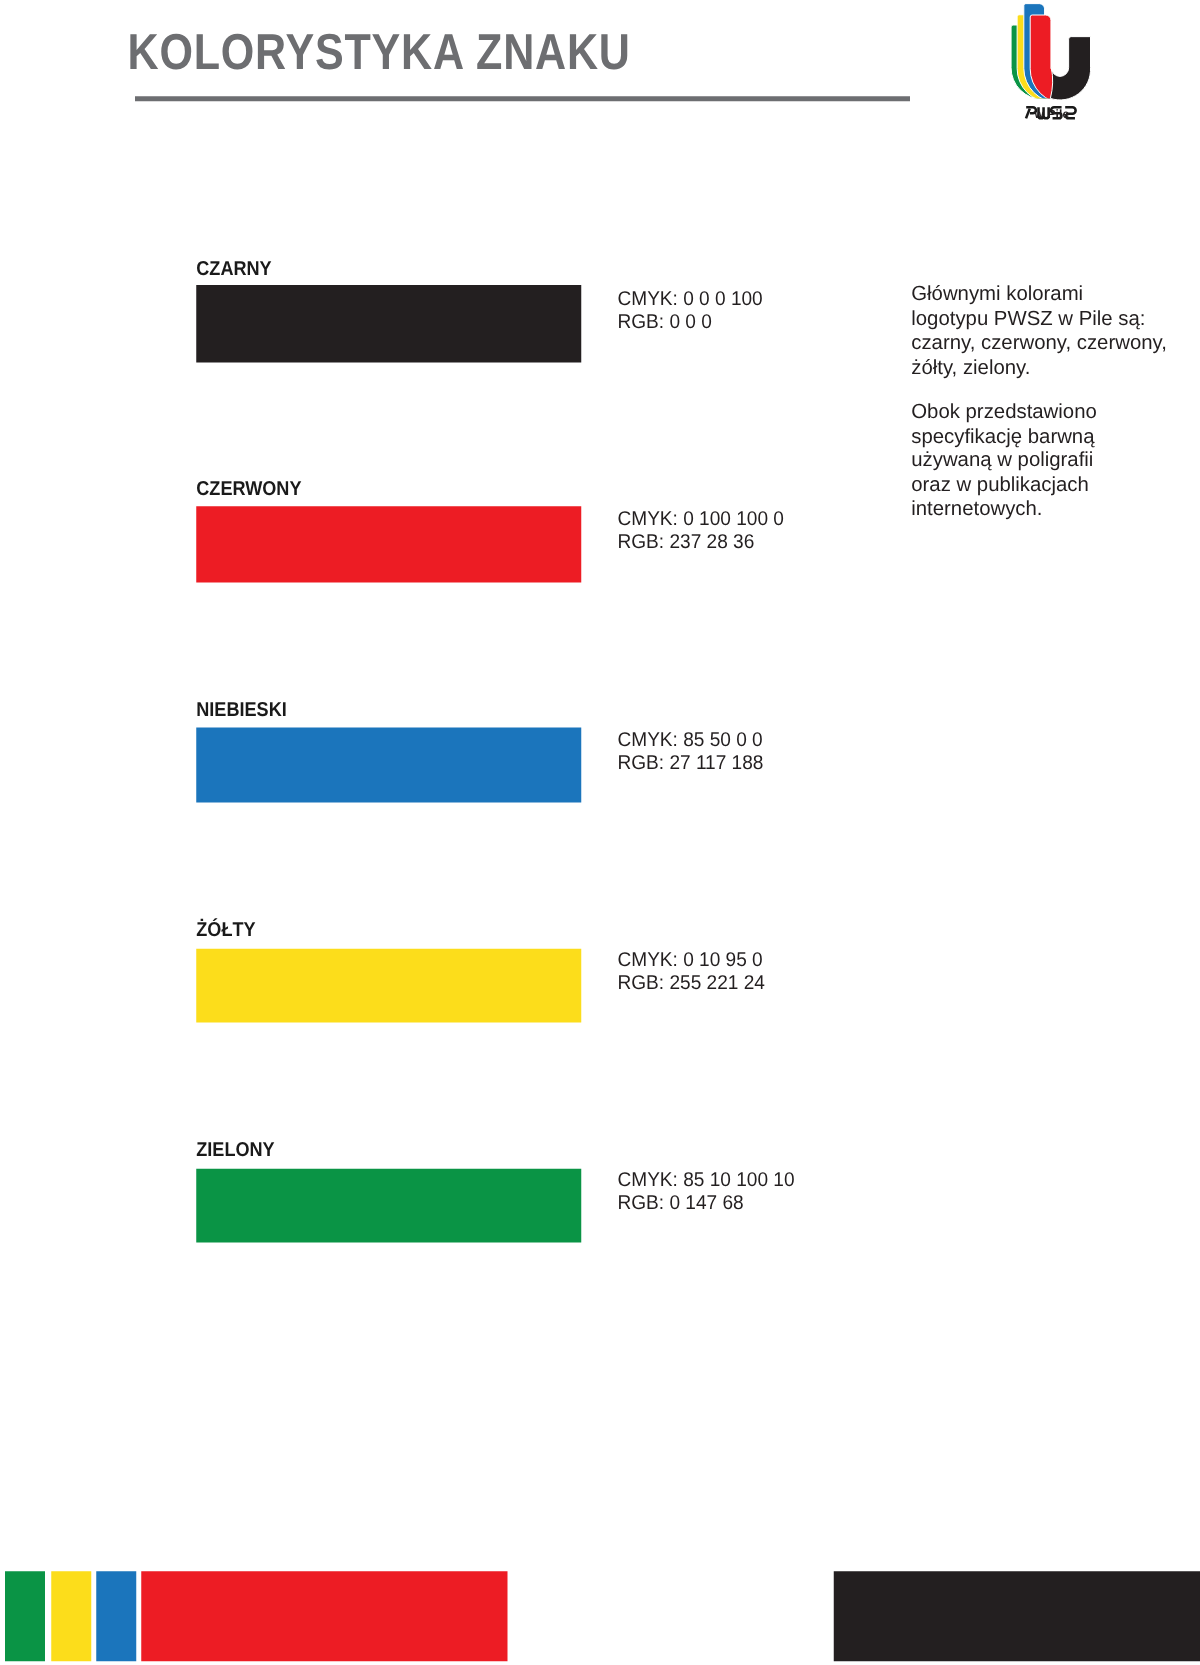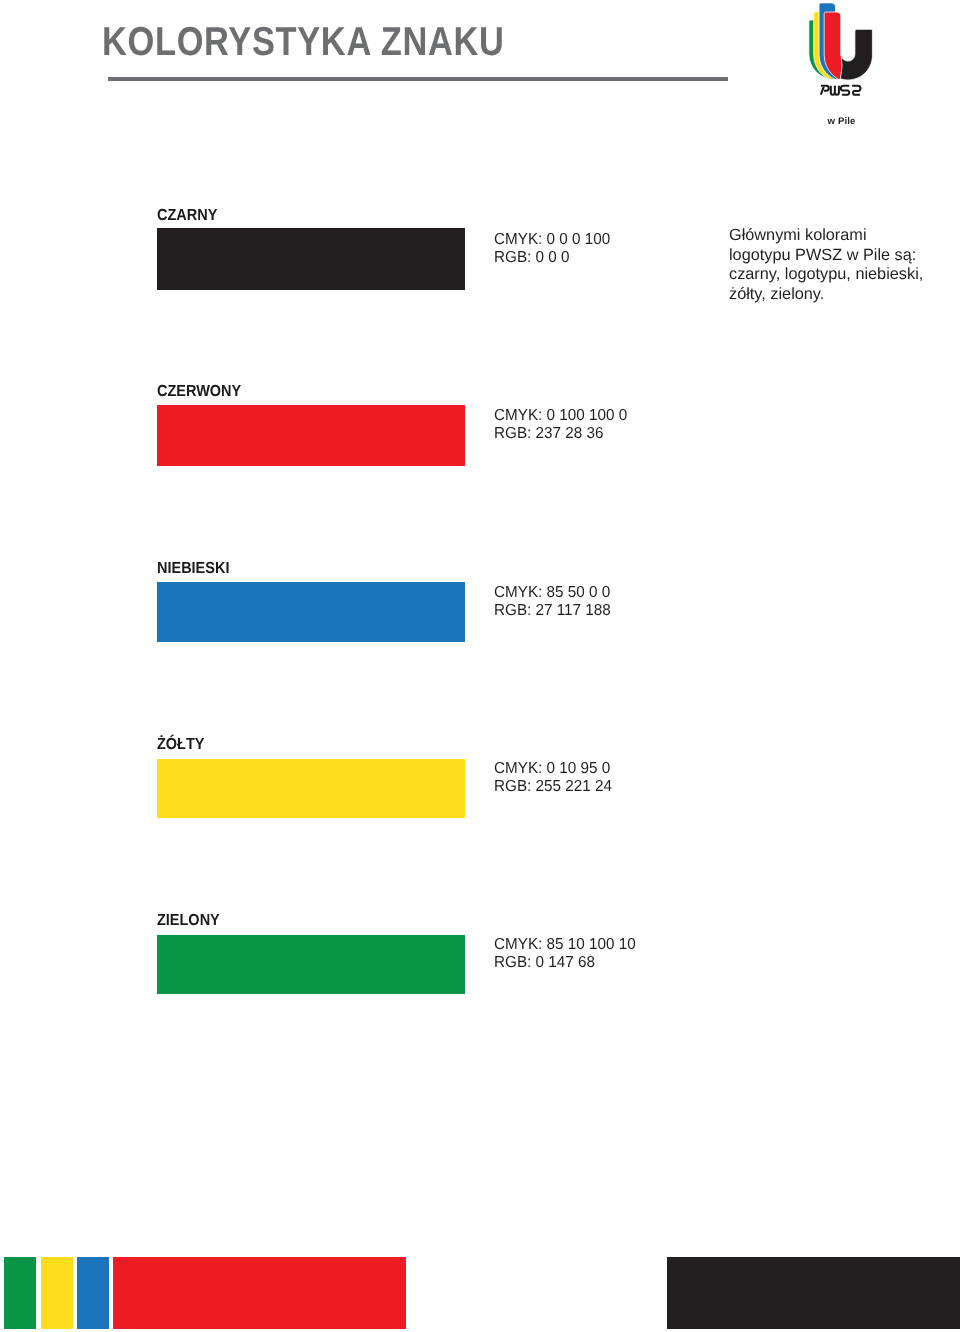--- a/index.html
+++ b/index.html
@@ -12,21 +12,21 @@
   
   #page-title{position:absolute;left:101.5px;top:20.7px;font-size:40.4px;font-weight:700;
       color:#6d6e71;line-height:1;white-space:nowrap;letter-spacing:0.75px;
       transform:scaleX(0.853);transform-origin:0 0;}
   #title-rule{position:absolute;left:108px;top:77px;width:620px;height:4.2px;background:#6d6e71;}
 
   
   #logo{position:absolute;left:806px;top:0px;width:72px;height:112px;}
   #logo svg{display:block;}
   #logo-word{position:absolute;left:0;top:83px;width:72px;text-align:center;}
-  #logo-sub{position:absolute;left:15.5px;top:118px;width:40px;text-align:center;
+  #logo-sub{position:absolute;left:15.5px;top:88px;width:40px;text-align:center;
       font-size:9.6px;font-weight:700;color:#231f20;line-height:7px;
       letter-spacing:0.1px;}
 
   
   .sw-label{position:absolute;left:157.0px;font-size:16.0px;font-weight:700;color:#1a1a1a;
       line-height:1;white-space:nowrap;transform:scaleX(0.905);transform-origin:0 0;}
   .swatch{position:absolute;left:157px;width:308px;height:62px;}
   .sw-spec{position:absolute;left:494.2px;font-size:15.9px;color:#231f20;line-height:18.6px;
       white-space:pre;transform:scaleX(0.96);transform-origin:0 0;}
 
@@ -86,22 +86,26 @@
       <div class="sw-label" style="top: 737.1px;">ŻÓŁTY</div>
       <div class="swatch" style="top: 758.7px; height: 59.6px; background: rgb(252, 221, 27);"></div>
       <div class="sw-spec" style="top: 759.8px;"><div>CMYK: 0 10 95 0</div><div>RGB: 255 221 24</div></div>
       <div class="sw-label" style="top: 913.3px;">ZIELONY</div>
       <div class="swatch" style="top: 934.7px; height: 59.8px; background: rgb(10, 148, 69);"></div>
       <div class="sw-spec" style="top: 935.8px;"><div>CMYK: 85 10 100 10</div><div>RGB: 0 147 68</div></div>
     </div>
 
   <div id="body-copy"><p>Głównymi kolorami
 logotypu PWSZ w Pile są:
-czarny, logotypu, niebieski,
-żółty, zielony.</p></div>
+czarny, czerwony, czerwony,
+żółty, zielony.</p><p>Obok przedstawiono
+specyfikację barwną
+używaną w poligrafii
+oraz w publikacjach
+internetowych.</p></div>
 
   <div id="footer">
       <div class="footer-bar" style="left: 4px; width: 32px; background: rgb(10, 148, 69);"></div>
       <div class="footer-bar" style="left: 41px; width: 32px; background: rgb(252, 221, 27);"></div>
       <div class="footer-bar" style="left: 77px; width: 32px; background: rgb(27, 117, 188);"></div>
       <div class="footer-bar" style="left: 113px; width: 293px; background: rgb(237, 28, 36);"></div>
       <div class="footer-bar" style="left: 667px; width: 293px; background: rgb(35, 31, 32);"></div>
     </div>
 
 </div>

